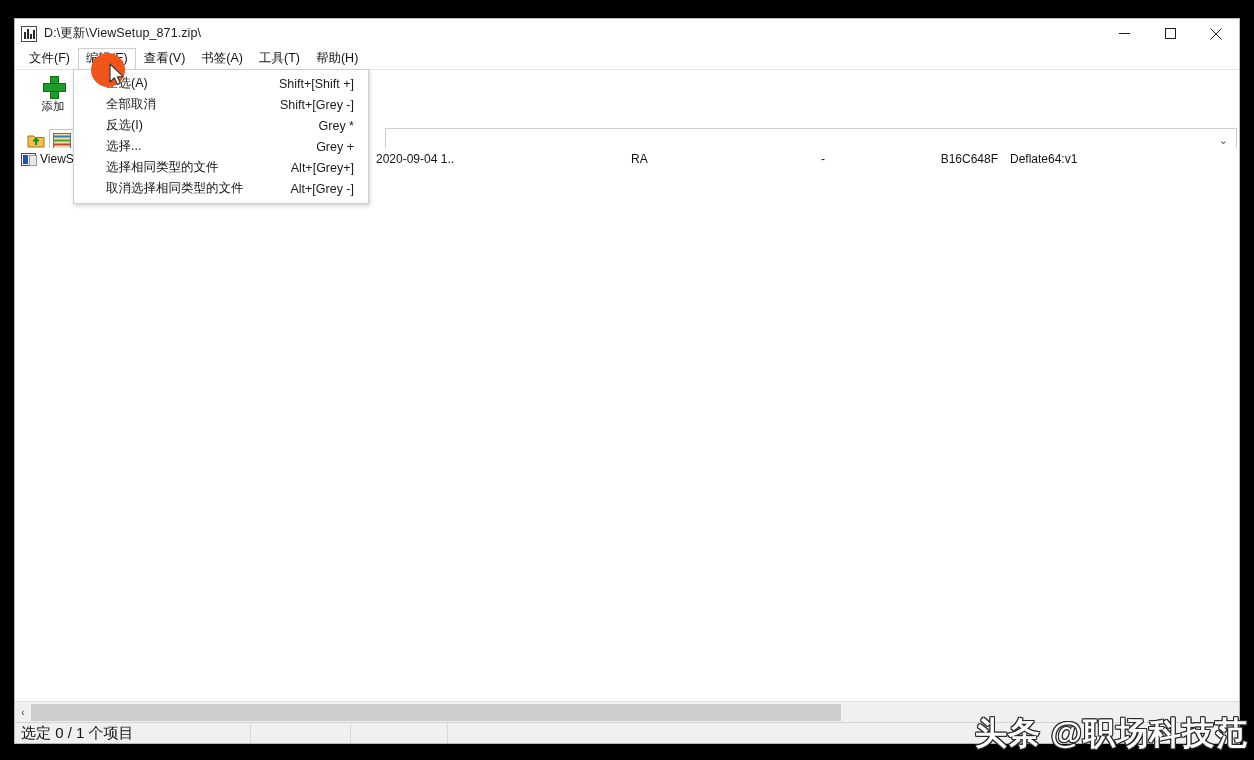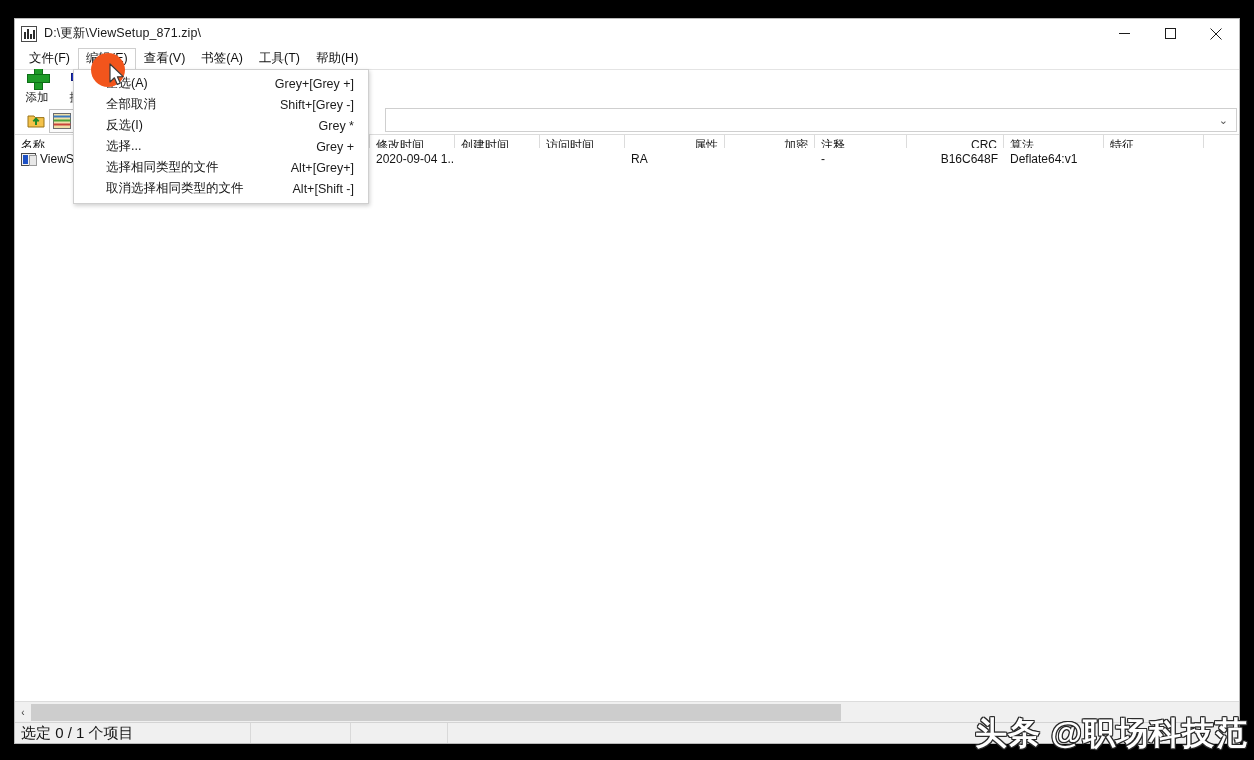--- a/index.html
+++ b/index.html
@@ -71,26 +71,26 @@
   }
   .menu-item.open {
     background: #ffffff;
     border: 1px solid #cfcfcf;
     border-bottom: 1px solid #ffffff;
     padding: 1px 7px 3px 7px;
   }
 
   
   .toolbar {
-    height: 38px;
+    height: 58px;
     background: #ffffff;
     border-top: 1px solid #e4e4e4;
     display: flex;
-    align-items: flex-end;
-    padding-left: 0;
+    align-items: flex-start;
+    padding-left: 16px;
     position: relative;
   }
   .tool {
     width: 44px; height: 46px;
     display: flex; flex-direction: column;
     align-items: center; justify-content: flex-start;
     padding-top: 4px;
   }
   .tool-glyph { height: 24px; display: flex; align-items: center; justify-content: center; }
   .tool-label { font-size: 11.5px; color: #171717; margin-top: 2px; line-height: 12px; }
@@ -419,41 +419,41 @@
         </div>
         <div class="fcell" style="width: 100px;">
           <span></span>
         </div>
       </div>
   </div>
 
   <div class="dropdown">
     <div class="dd-item">
       <span class="dd-label">全选(A)</span>
-      <span class="dd-accel">Grey+[Grey +]</span>
+      <span class="dd-accel">Shift+[Shift +]</span>
     </div>
     <div class="dd-item">
       <span class="dd-label">全部取消</span>
       <span class="dd-accel">Shift+[Grey -]</span>
     </div>
     <div class="dd-item">
       <span class="dd-label">反选(I)</span>
       <span class="dd-accel">Grey *</span>
     </div>
     <div class="dd-item">
       <span class="dd-label">选择...</span>
       <span class="dd-accel">Grey +</span>
     </div>
     <div class="dd-item">
       <span class="dd-label">选择相同类型的文件</span>
       <span class="dd-accel">Alt+[Grey+]</span>
     </div>
     <div class="dd-item">
       <span class="dd-label">取消选择相同类型的文件</span>
-      <span class="dd-accel">Alt+[Shift -]</span>
+      <span class="dd-accel">Alt+[Grey -]</span>
     </div>
   </div>
 
   <div class="cursor-hl"></div>
   <div class="cursor-arrow">
     <svg width="17" height="24" viewBox="0 0 17 24">
       <path d="M1 1 L1 19 L5.4 14.8 L8.3 21.4 L11.2 20.1 L8.4 13.8 L14.2 13.6 Z" fill="#ffffff" stroke="#3a3a3a" stroke-width="1.2" stroke-linejoin="round"></path>
     </svg>
   </div>
 

